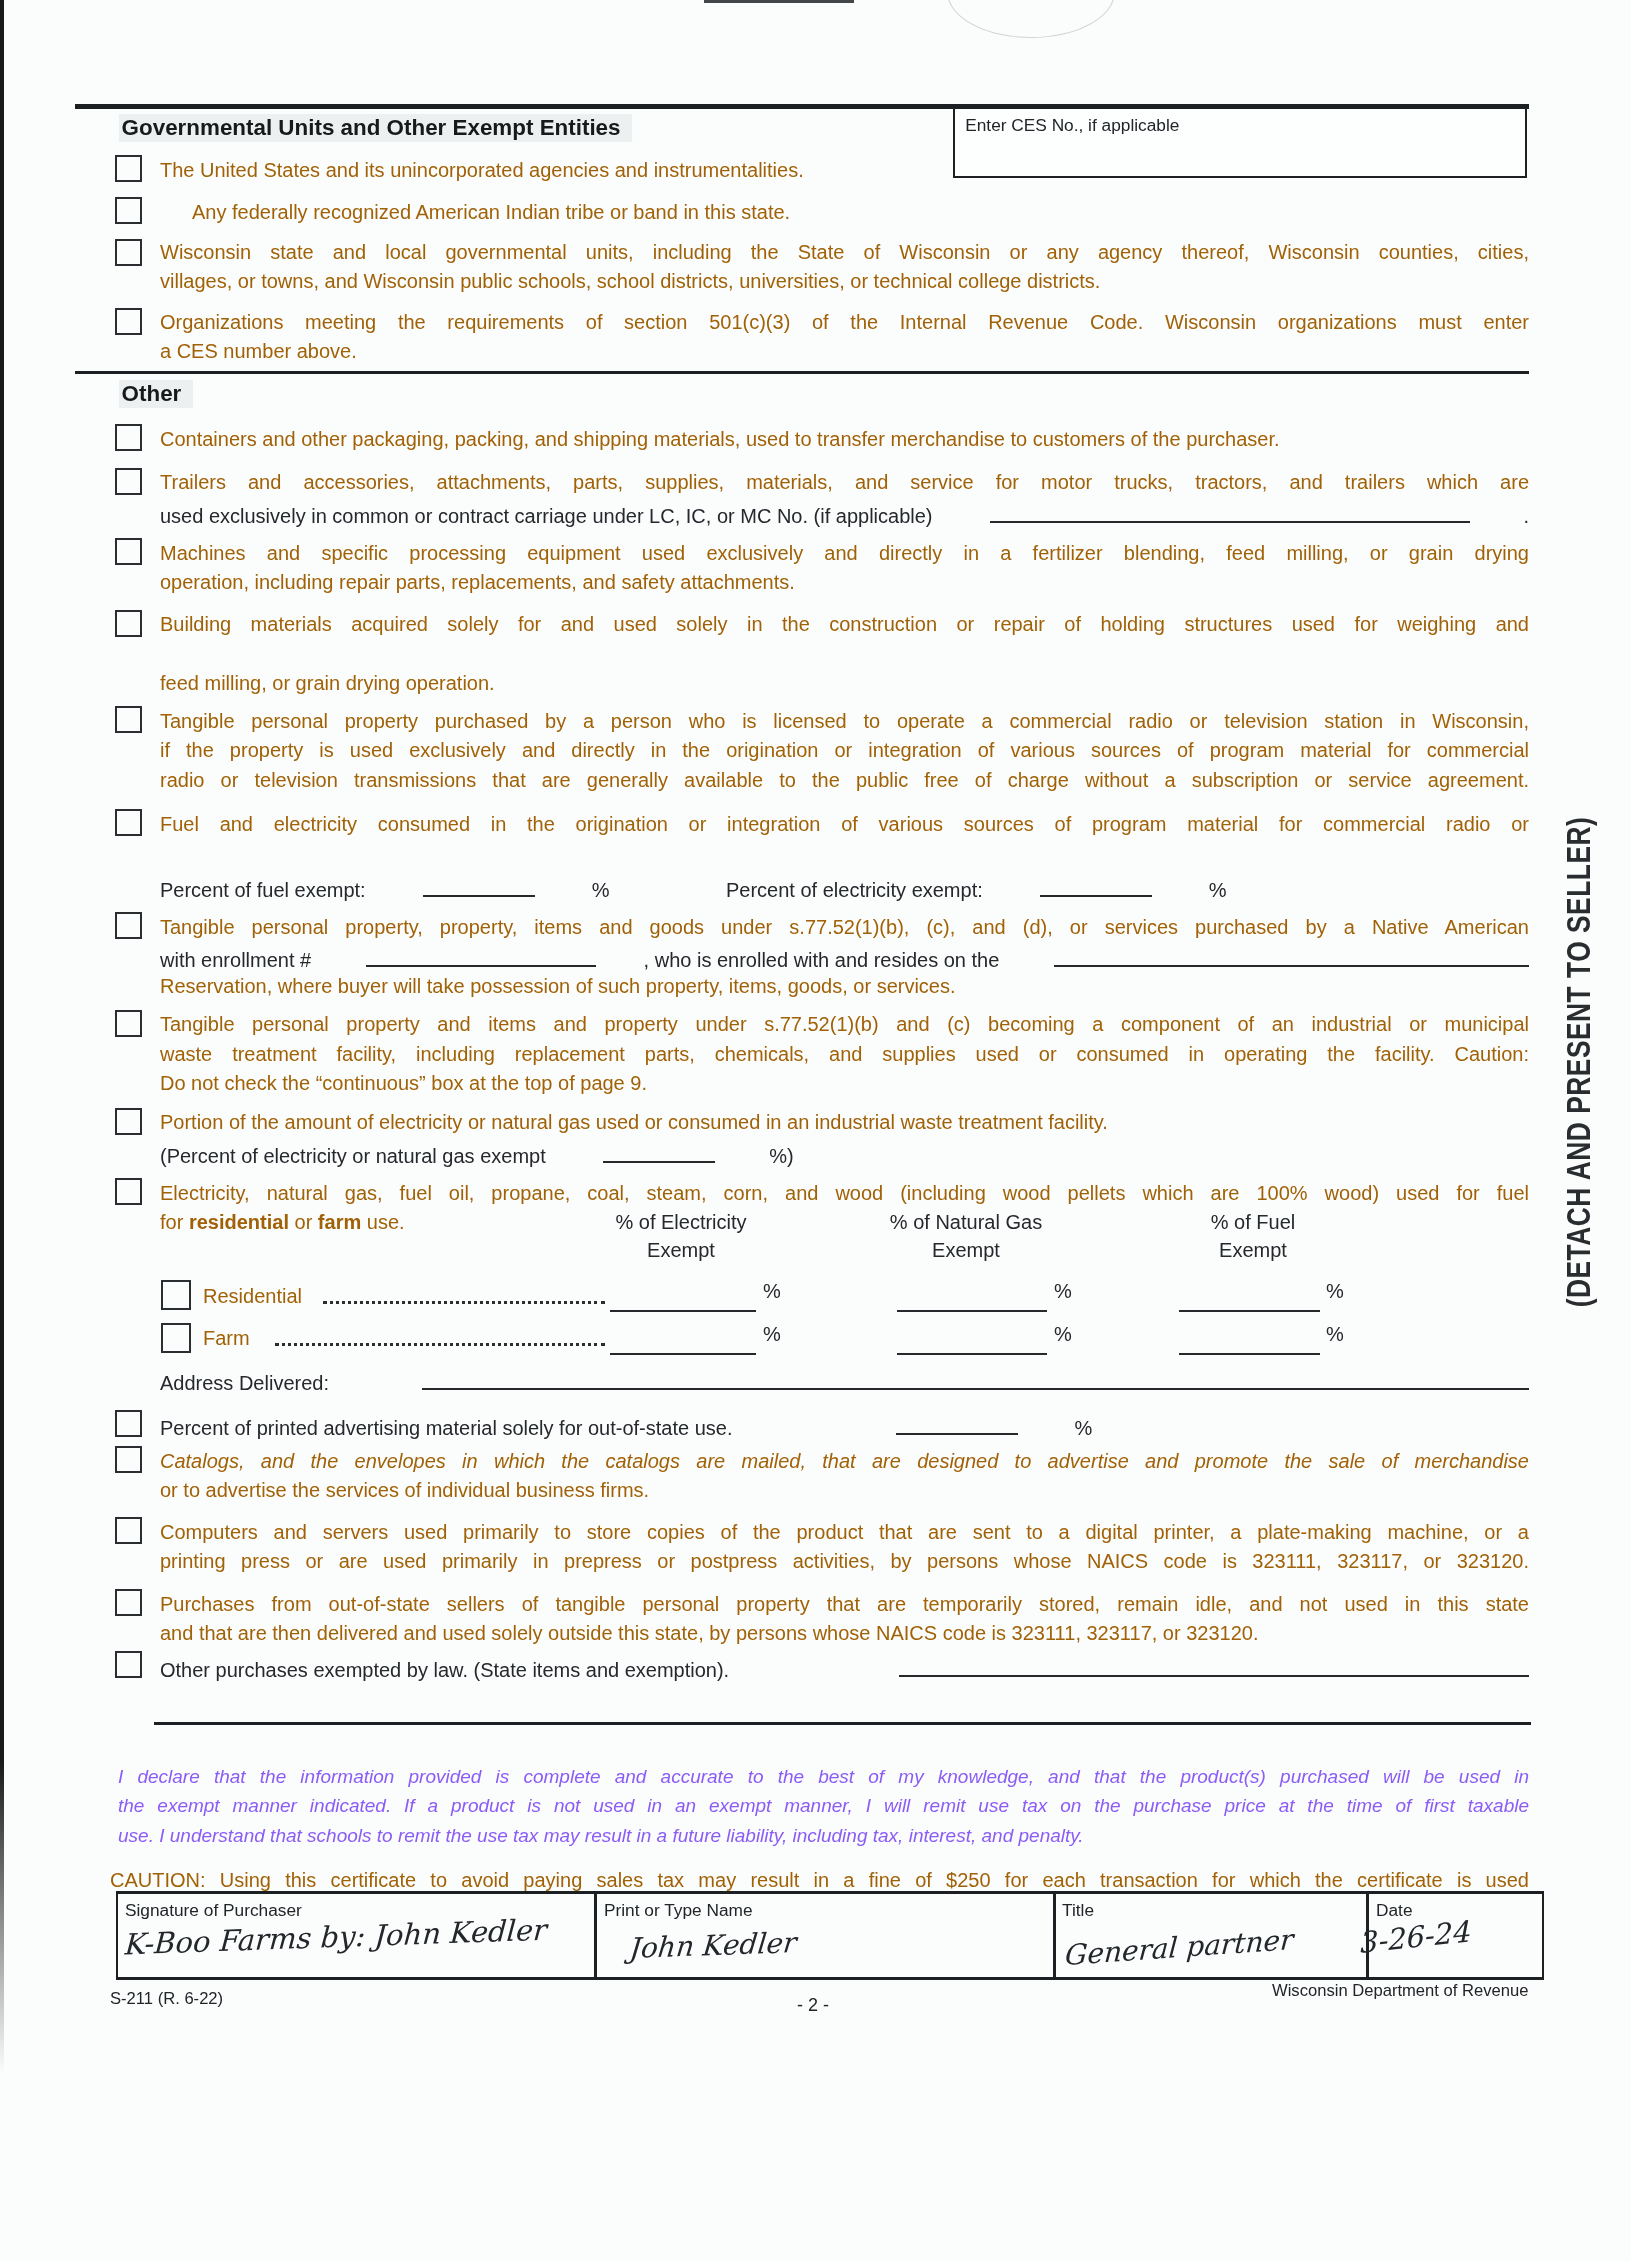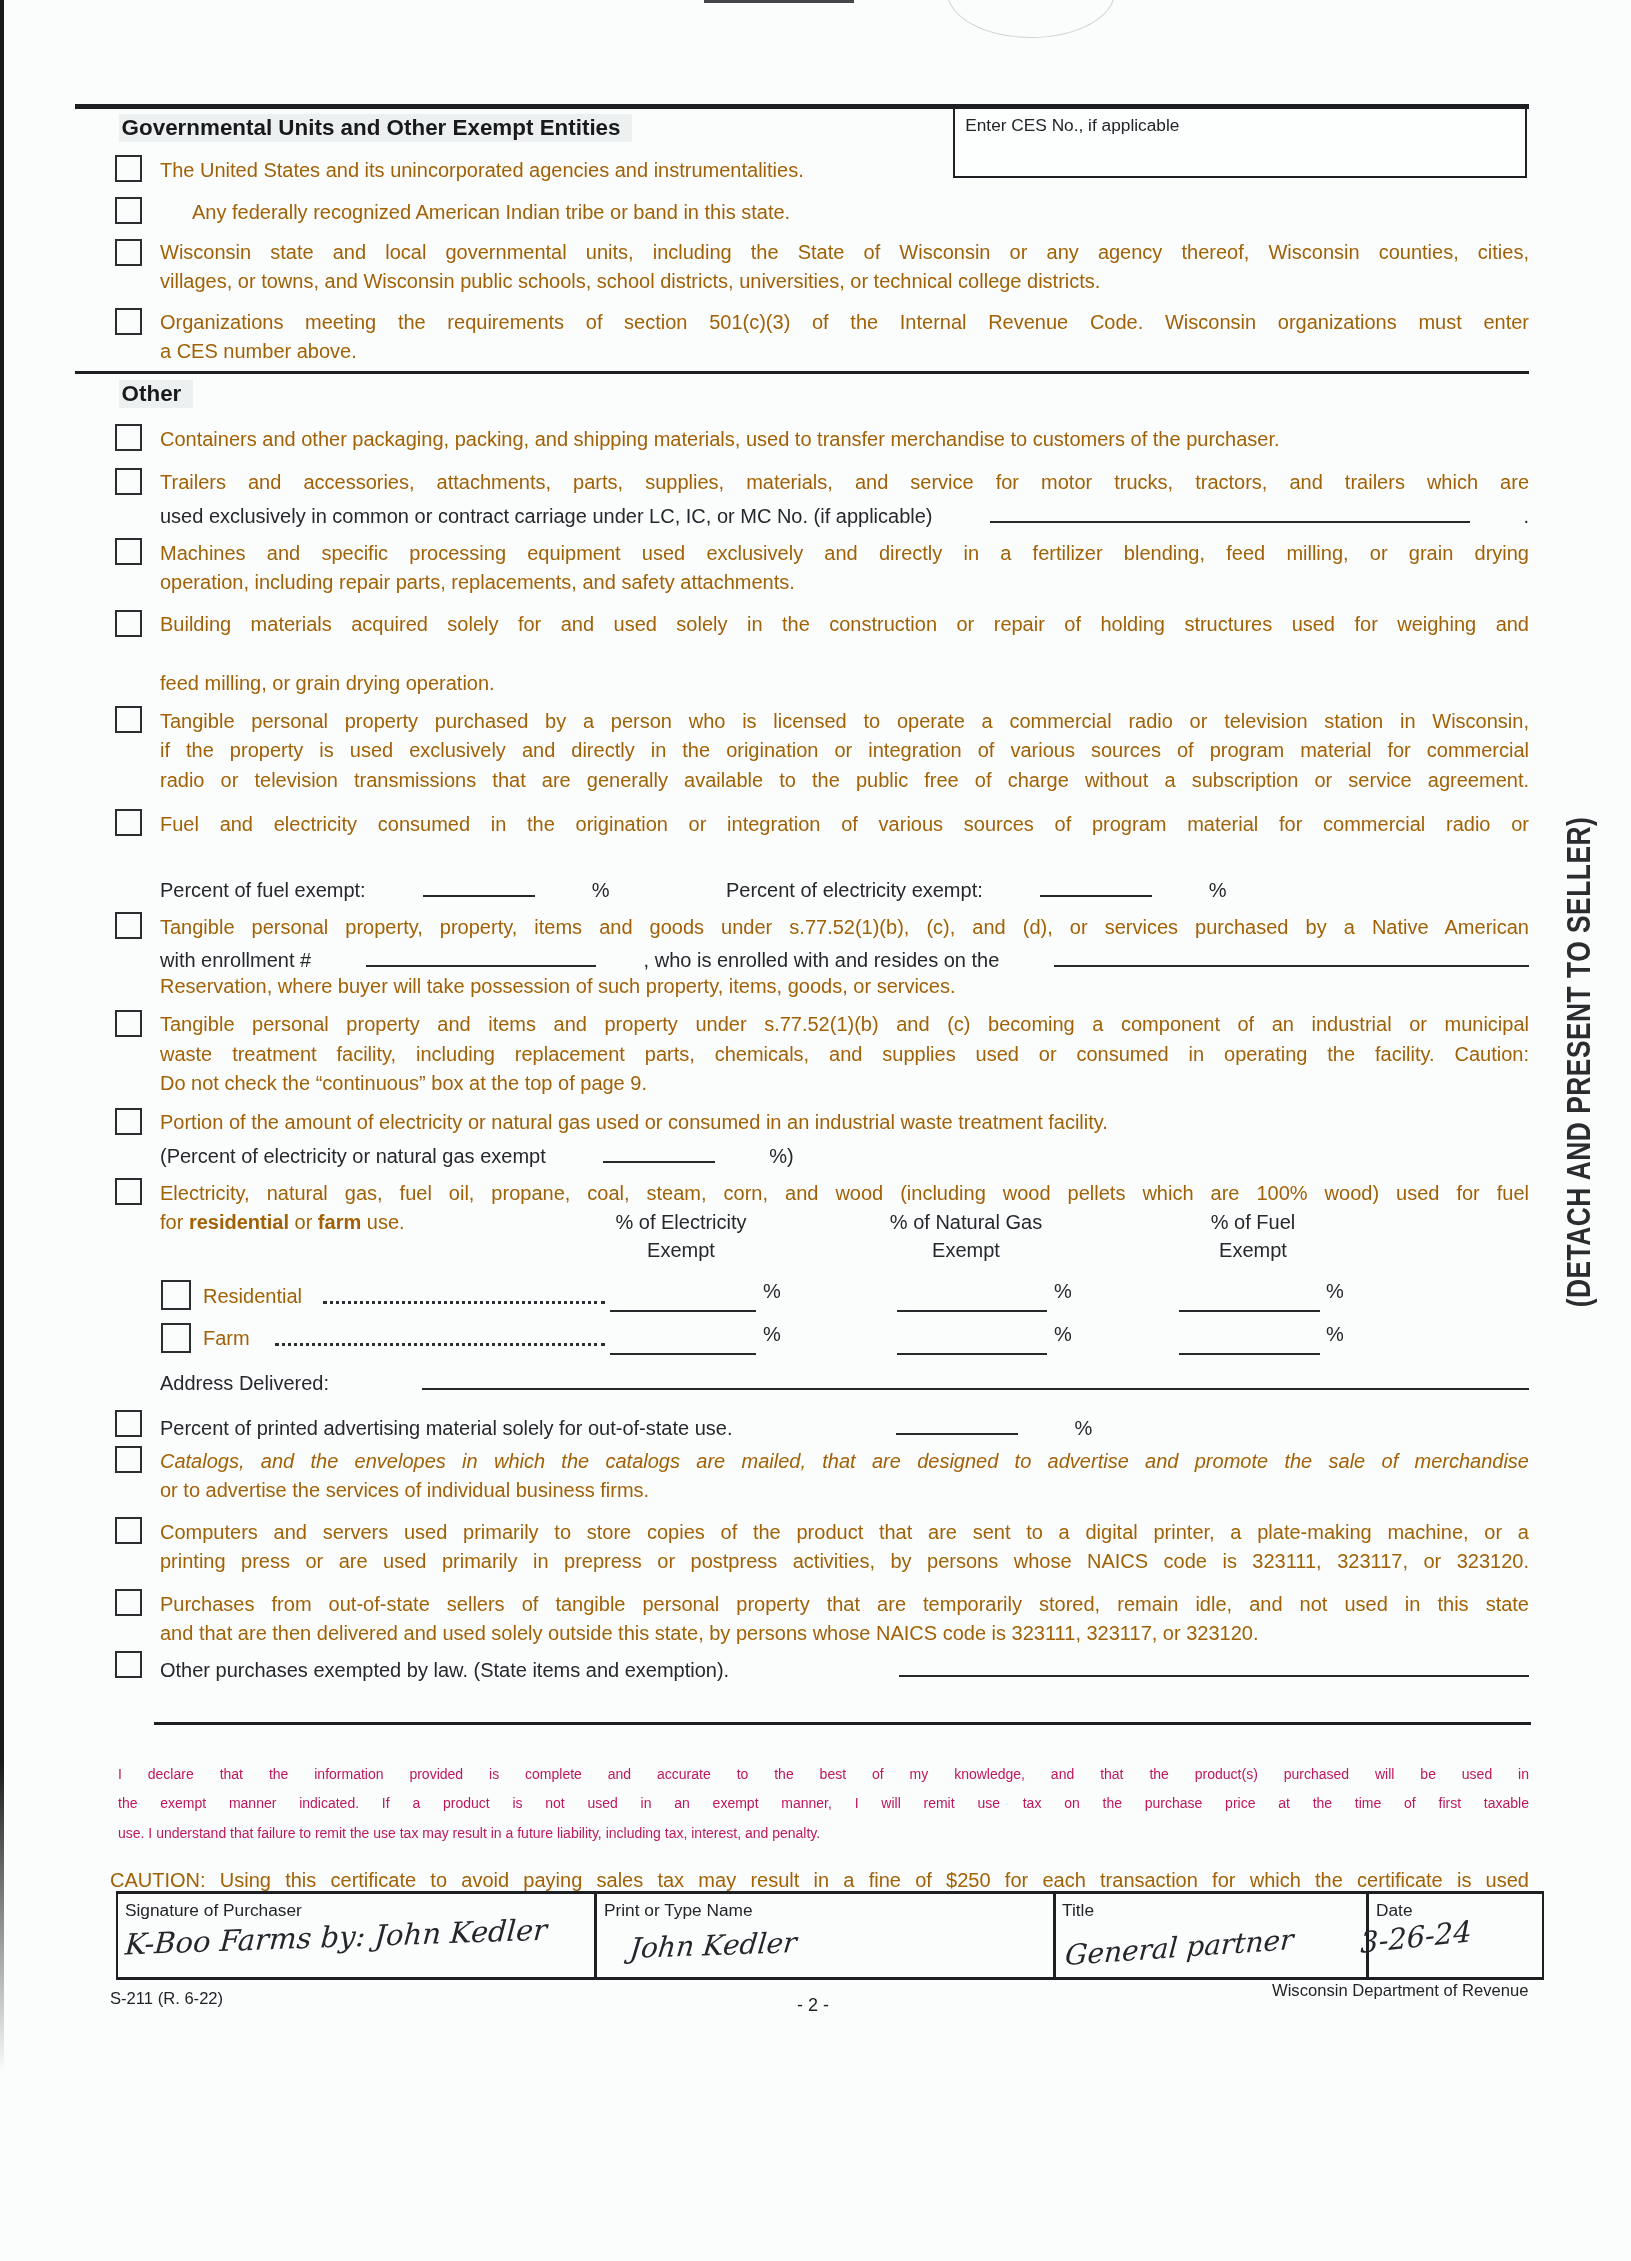--- a/index.html
+++ b/index.html
@@ -12,21 +12,21 @@
   .hdg{position:absolute;font-size:22.4px;font-weight:bold;color:#17191b;}
   .hl{background:#edf0f0;padding:0.6px 11.5px 1.9px 2.6px;}
   .rule{position:absolute;background:#1d2022;}
   .cb{position:absolute;width:23px;height:23px;border:2.6px solid #2b2e31;background:transparent;}
   .cb2{position:absolute;width:25.6px;height:25.6px;border:2.6px solid #2b2e31;background:transparent;}
   .flexline{position:absolute;display:flex;align-items:baseline;font-size:20px;color:#25282c;white-space:nowrap;gap:48px;}
   .blank{display:inline-block;border-bottom:2.6px solid #26292c;height:1.05em;}
   .ublank{position:absolute;border-bottom:2.6px solid #26292c;height:20.5px;}
   .dots{position:absolute;border-bottom:3.2px dotted #2b2e31;height:16.6px;}
   .smlabel{position:absolute;font-size:17.3px;color:#212529;white-space:nowrap;}
-  .ital{position:absolute;font-size:14px;color:#be185d;white-space:nowrap;}
+  .ital{position:absolute;font-size:19px;font-style:italic;color:#8b5cf6;white-space:nowrap;}
   .ital.just{white-space:normal;}
   .hand{position:absolute;font-family:"DejaVu Serif",serif;font-style:italic;color:#23272c;white-space:nowrap;z-index:5;}
   .sidebar-note{position:absolute;top:1062px;left:1579px;transform:translate(-50%,-50%) rotate(-90deg) scaleX(0.8);
         transform-origin:center;font-size:33px;font-weight:bold;white-space:nowrap;color:#2a2d30;letter-spacing:0.6px;}
   .sigtable{position:absolute;left:116px;top:1891px;width:1424px;height:83px;
         border-top:3.8px solid #1d2022;border-left:2.6px solid #1d2022;border-right:2.6px solid #1d2022;border-bottom:3.2px solid #1d2022;}
   .vsep{position:absolute;top:0;width:2.6px;height:100%;background:#1d2022;}
   .artifact-strip-left{position:absolute;left:0;top:0;width:3.8px;height:2073px;
         background:linear-gradient(to bottom,#17191b 85%,rgba(23,25,27,0));}
   .artifact-streak-top{position:absolute;left:704px;top:0;width:150px;height:3.2px;background:#43474a;}
@@ -190,21 +190,21 @@
 
   <div class="cb" style="left:115px;top:1651px;"></div>
   <div class="flexline" style="left:160px;top:1654px;width:1369px;">
     <span>Other purchases exempted by law. (State items and exemption).</span>
     <span class="blank" style="flex:1;margin-left:122px;"></span>
   </div>
   <div class="rule" style="left:154px;top:1722px;width:1377px;height:3.2px;"></div>
 
   <div class="ital just" style="left:118px;top:1766px;width:1411px;">I declare that the information provided is complete and accurate to the best of my knowledge, and that the product(s) purchased will be used in</div>
   <div class="ital just" style="left:118px;top:1795px;width:1411px;">the exempt manner indicated. If a product is not used in an exempt manner, I will remit use tax on the purchase price at the time of first taxable</div>
-  <div class="ital" style="left:118px;top:1825px;">use. I understand that failure to remit the use tax may result in a future liability, including tax, interest, and penalty.</div>
+  <div class="ital" style="left:118px;top:1825px;">use. I understand that schools to remit the use tax may result in a future liability, including tax, interest, and penalty.</div>
 
   <div class="ln just" style="left:110px;top:1868px;width:1419px;">CAUTION: Using this certificate to avoid paying sales tax may result in a fine of $250 for each transaction for which the certificate is used</div>
 
   <div class="sigtable">
     <div class="vsep" style="left:476px;"></div>
     <div class="vsep" style="left:935px;"></div>
     <div class="vsep" style="left:1248px;"></div>
   </div>
   <div class="smlabel" style="left:125px;top:1900px;">Signature of Purchaser</div>
   <div class="smlabel" style="left:604px;top:1900px;">Print or Type Name</div>

